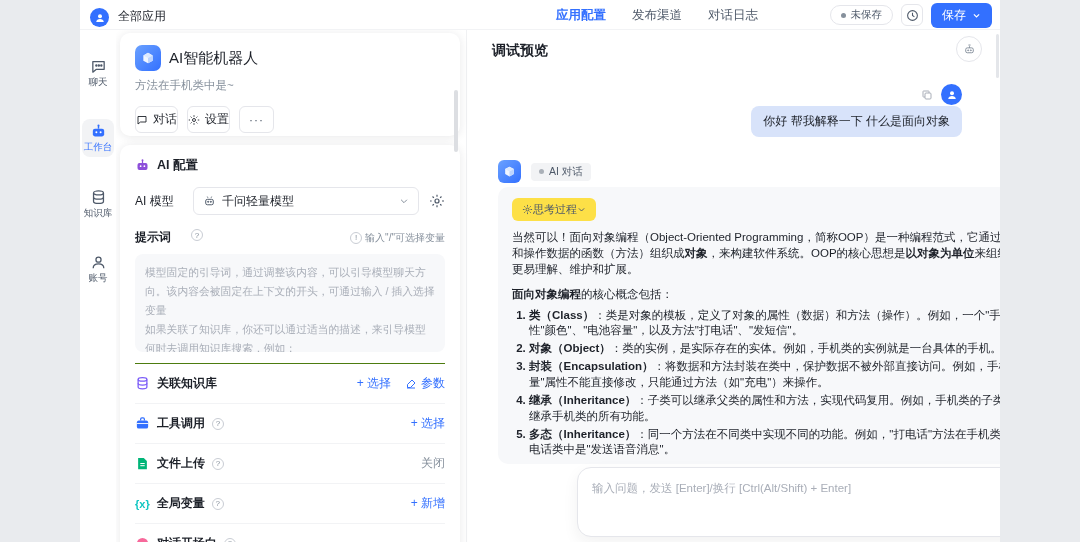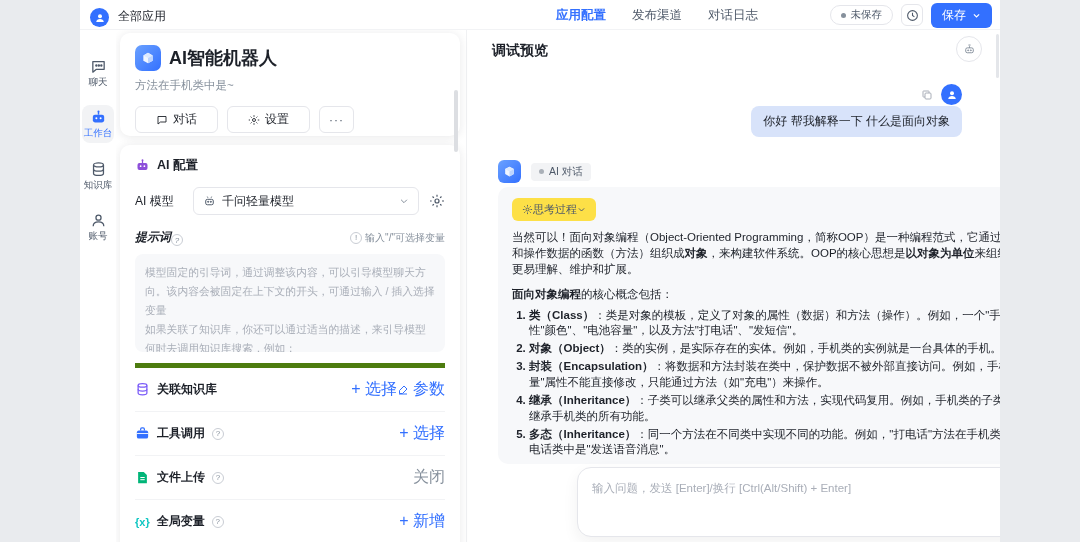--- a/index.html
+++ b/index.html
@@ -14,53 +14,53 @@
   .tb-tabs { position:absolute; left:476px; top:0; height:30px; display:flex; align-items:center; gap:26px; }
   .tb-tab { font-size:12.5px; color:#4e5969; cursor:pointer; white-space:nowrap; }
   .tb-tab.active { color:#3370ff; font-weight:700; }
   .tb-right { position:absolute; right:8px; top:0; height:30px; display:flex; align-items:center; gap:8px; }
   .pill-unsaved { display:flex; align-items:center; gap:5px; border:1px solid #e5e6eb; border-radius:20px; padding:2px 10px; font-size:10.5px; color:#4e5969; background:#fff; }
   .pill-dot { width:5px; height:5px; border-radius:50%; background:#86909c; }
   .btn-clock { width:22px; height:22px; border:1px solid #e5e6eb; border-radius:6px; background:#fff; display:flex; align-items:center; justify-content:center; cursor:pointer; }
   .btn-save { display:flex; align-items:center; gap:6px; background:#3370ff; color:#fff; font-size:12px; border:none; border-radius:6px; padding:4px 11px; cursor:pointer; }
 
   
-  .rail { position:absolute; left:0; top:30px; bottom:0; width:36px; background:#fff; display:flex; flex-direction:column; align-items:center; padding-top:24px; gap:14px; z-index:20; }
+  .rail { position:absolute; left:0; top:30px; bottom:0; width:36px; background:#fff; display:flex; flex-direction:column; align-items:center; padding-top:24px; gap:28px; z-index:20; }
   .rail-item { width:32px; display:flex; flex-direction:column; align-items:center; gap:2px; padding:4px 0; border-radius:8px; cursor:pointer; color:#4e5969; }
   .rail-item .rlabel { font-size:9.5px; line-height:1.1; }
   .rail-item.active { background:#f2f3f5; color:#3370ff; }
   .rail-item.active .rlabel { color:#3370ff; }
 
   
   .card { position:absolute; background:#fff; border-radius:10px; box-shadow:0 1px 10px rgba(29,33,41,.10); }
   .card-app { left:40px; top:33px; width:340px; height:103px; padding:12px 15px; z-index:10; }
   .app-head { display:flex; align-items:center; gap:8px; }
   .app-icon { width:26px; height:26px; border-radius:7px; background:linear-gradient(135deg,#6aa1ff,#3370ff); display:flex; align-items:center; justify-content:center; }
-  .app-title { font-size:18px; font-weight:700; }
+  .app-title { font-size:15px; font-weight:400; }
   .app-sub { margin-top:7px; font-size:11.5px; color:#86909c; }
   .app-btns { margin-top:13px; display:flex; gap:9px; }
-  .app-btn { display:flex; align-items:center; gap:5px; border:1px solid #e5e6eb; background:#fff; border-radius:6px; padding:4px 20px; font-size:12px; color:#1d2129; cursor:pointer; }
+  .app-btn { display:flex; align-items:center; gap:5px; border:1px solid #e5e6eb; background:#fff; border-radius:6px; padding:4px 0; font-size:12px; color:#1d2129; cursor:pointer; }
   .app-btn.more { padding:4px 9px; letter-spacing:1px; color:#4e5969; }
 
   .card-config { left:40px; top:145px; width:340px; height:460px; padding:12px 15px; z-index:9; }
   .sec-head { display:flex; align-items:center; gap:7px; font-size:12.5px; font-weight:700; }
   .model-row { margin-top:13px; display:flex; align-items:center; }
   .model-label { width:58px; font-size:12px; color:#1d2129; }
   .model-select { flex:1; height:28px; border:1px solid #e5e6eb; border-radius:6px; display:flex; align-items:center; gap:6px; padding:0 9px; font-size:12px; cursor:pointer; background:#fff; }
   .model-select .grow { flex:1; }
   .model-gear { margin-left:10px; cursor:pointer; display:flex; }
   .prompt-row { margin-top:14px; display:flex; align-items:center; justify-content:space-between; }
-  .prompt-label { display:flex; align-items:flex-end; gap:0; font-size:12px; font-weight:700;font-style:italic; }
+  .prompt-label { display:flex; align-items:flex-start; gap:20px; font-size:12px; font-weight:700; }
   .prompt-hint { display:flex; align-items:center; gap:3px; font-size:10px; color:#86909c; }
   .help { display:inline-flex; width:12px; height:12px; border:1px solid #c9cdd4; border-radius:50%; color:#86909c; font-size:8px; align-items:center; justify-content:center; font-weight:400; }
   .prompt-box { margin-top:8px; background:#f7f8fa; border-radius:8px; padding:9px 10px; height:98px; font-size:10.8px; line-height:1.75; color:#a9aeb8; white-space:pre-line; overflow:hidden; cursor:text; }
   .cfg-row { display:flex; align-items:center; border-top:1px solid #f2f3f5; padding:11px 0; margin-top:0; }
   .cfg-row:first-of-type { border-top:none; }
   .cfg-left { display:flex; align-items:center; gap:7px; font-size:12px; font-weight:700; flex:1; }
-  .cfg-actions { display:flex; align-items:center; font-size:16px; color:#3370ff; }
+  .cfg-actions { display:flex; align-items:center; gap:14px; font-size:12px; color:#3370ff; }
   .cfg-action { display:flex; align-items:center; gap:4px; cursor:pointer; }
   .cfg-action.gray { color:#86909c; }
   .scroll-thumb-left { position:absolute; left:374px; top:90px; width:4px; height:62px; border-radius:2px; background:#dcdee2; z-index:15; }
   .v-divider { position:absolute; left:386px; top:30px; bottom:0; width:1px; background:#f0f1f3; }
 
   
   .panel-title { position:absolute; left:412px; top:42px; font-size:14px; font-weight:700; }
   .btn-robot-preview { position:absolute; right:18px; top:36px; width:26px; height:26px; border:1px solid #e5e6eb; border-radius:50%; background:#fff; display:flex; align-items:center; justify-content:center; cursor:pointer; }
 
   .user-row { position:absolute; right:38px; top:84px; display:flex; align-items:center; gap:8px; }
@@ -236,21 +236,21 @@
         <span class="help">!</span>
         <span>输入"/"可选择变量</span>
       </div>
     </div>
     <div class="prompt-box">模型固定的引导词，通过调整该内容，可以引导模型聊天方向。该内容会被固定在上下文的开头，可通过输入 / 插入选择变量
 如果关联了知识库，你还可以通过适当的描述，来引导模型何时去调用知识库搜索，例如：
 你是电影《星际穿越》的助手，当用户询问与《星际穿越》相关的内容时，请搜索知识库并结合搜索结果进行回答。</div>
 
     <div style="height:11px"></div>
 
-    <div class="cfg-row" style="border-top:5px solid #4d7c0f;">
+    <div class="cfg-row" style="border-top:1px solid #4d7c0f;">
       <div class="cfg-left">
         <svg width="15" height="15" viewBox="0 0 24 24" fill="none" stroke="#7a5af8" stroke-width="2">
             <ellipse cx="12" cy="5.5" rx="7" ry="2.8"></ellipse>
             <path d="M5 5.5v12c0 1.6 3.1 2.9 7 2.9s7-1.3 7-2.9v-12"></path>
             <path d="M5 11.5c0 1.6 3.1 2.9 7 2.9s7-1.3 7-2.9"></path>
           </svg>
         <span>关联知识库</span>
       </div>
       <div class="cfg-actions">
         <span class="cfg-action">+ 选择</span>

